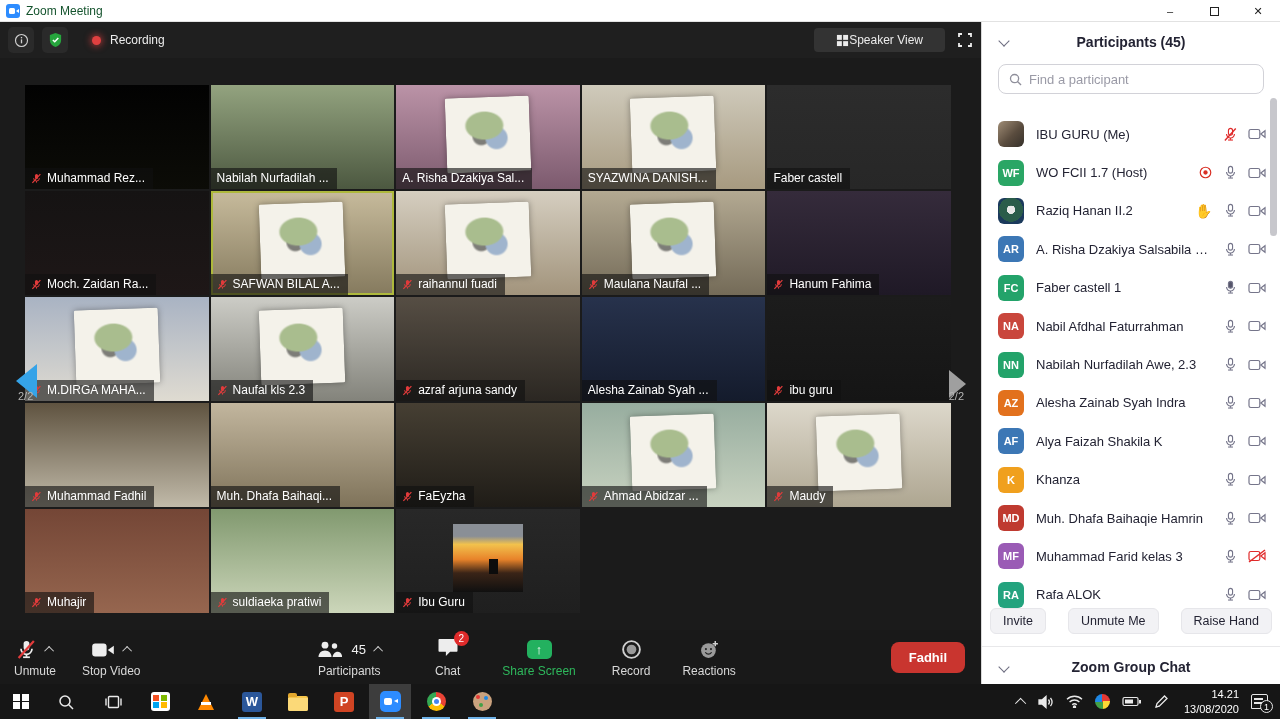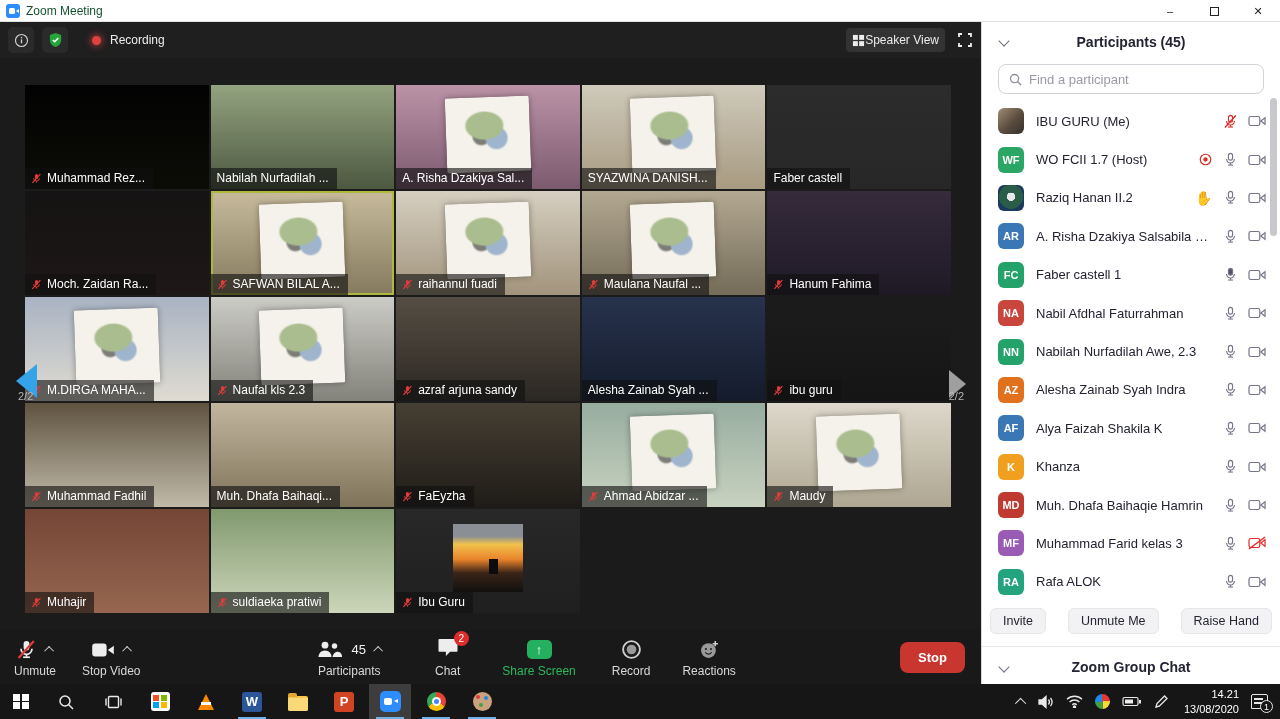--- a/index.html
+++ b/index.html
@@ -27,21 +27,21 @@
 
   .mtop { position:absolute; top:0; left:0; right:0; height:36px; background:#1f1f1f;
     display:flex; align-items:center; padding:0 8px; }
   .mtop .sqbtn { width:26px; height:26px; background:#2a2a2a; border-radius:5px; margin-right:8px;
     display:flex; align-items:center; justify-content:center; }
   .rec-wrap { display:flex; align-items:center; margin-left:16px; }
   .rec-dot { width:9px; height:9px; border-radius:50%; background:#e04040;
     box-shadow:0 0 6px 2px rgba(224,64,64,.55); margin-right:9px; }
   .rec-label { font-size:12px; color:#ececec; }
   .mtop-right { margin-left:auto; display:flex; align-items:center; }
-  .spkview { background:#333333; border-radius:4px; padding:5px 6px; display:flex; align-items:center;
+  .spkview { background:#333333; border-radius:4px; padding:5px 22px; display:flex; align-items:center;
     font-size:12px; color:#ececec; }
   .fsbtn { margin-left:12px; display:flex; }
 
   
   .varea { position:absolute; top:36px; left:0; right:0; bottom:54px; }
   .vgrid { position:absolute; left:25px; top:27px; width:926px; display:grid;
     grid-template-columns:repeat(5,1fr); grid-auto-rows:104px; gap:2px; }
   .tile { position:relative; overflow:hidden; background:#222; }
   .tile.hl { box-shadow:inset 0 0 0 2px #aeb93c; }
   .tlabel { position:absolute; left:0; bottom:0; max-width:96%; background:rgba(16,16,16,.62);
@@ -83,21 +83,21 @@
   .leave-btn { margin-left:auto; margin-right:16px; background:#c9352f; color:#fff; font-size:13px;
     font-weight:bold; border:none; border-radius:8px; padding:8px 18px; }
 
   
   .panel { position:absolute; top:22px; left:981px; width:299px; height:662px; background:#ffffff;
     border-left:1px solid #d9d9d9; color:#232333; }
   .p-head { position:relative; height:40px; display:flex; align-items:center; justify-content:center; }
   .p-head .chev { position:absolute; left:18px; top:15px; width:8px; height:8px;
     border-left:1.7px solid #6d6d80; border-top:1.7px solid #6d6d80; transform:rotate(225deg); }
   .p-title { font-size:14px; font-weight:bold; }
-  .p-search { margin:2px 16px 8px 16px; height:30px; border:1px solid #d2d2d8; border-radius:8px;
+  .p-search { margin:2px 16px 21px 16px; height:30px; border:1px solid #d2d2d8; border-radius:8px;
     display:flex; align-items:center; padding:0 10px; gap:7px; }
   .p-search input { border:none; outline:none; flex:1; font-size:13px; color:#232333;
     font-family:"Liberation Sans",sans-serif; background:transparent; }
   .p-search input::placeholder { color:#9a9aa6; }
   .p-list { position:relative; }
   .p-row { height:38.4px; display:flex; align-items:center; padding:0 14px 0 16px; }
   .p-av { width:26px; height:26px; border-radius:6px; margin-right:12px; flex:0 0 26px;
     display:flex; align-items:center; justify-content:center; color:#fff; font-size:11px; font-weight:bold; }
   .p-name { flex:1; font-size:13px; white-space:nowrap; overflow:hidden; text-overflow:ellipsis; }
   .p-icons { display:flex; align-items:center; gap:10px; margin-left:8px; }
@@ -562,21 +562,21 @@
           <svg width="21" height="21" viewBox="0 0 20 20">
               <circle cx="9" cy="11" r="7" fill="#9a9a9a"></circle>
               <circle cx="6.6" cy="9.6" r="1" fill="#222"></circle>
               <circle cx="11.4" cy="9.6" r="1" fill="#222"></circle>
               <path d="M6 12.6c.8 1.2 2 1.9 3 1.9s2.2-.7 3-1.9" stroke="#222" stroke-width="1.2" fill="none"></path>
               <path d="M15.5 2v5M13 4.5h5" stroke="#cfcfcf" stroke-width="1.4"></path>
             </svg>
         </div>
         <span class="lbl">Reactions</span>
       </div>
-      <button class="leave-btn">Stop</button>
+      <button class="leave-btn">Fadhil</button>
     </div>
   </div>
 
   <aside class="panel">
     <div class="p-head">
       <span class="chev"></span>
       <span class="p-title">Participants (45)</span>
     </div>
     <div class="p-search">
       <svg width="13" height="13" viewBox="0 0 14 14" fill="none" stroke="#8e8e9a" stroke-width="1.4">

